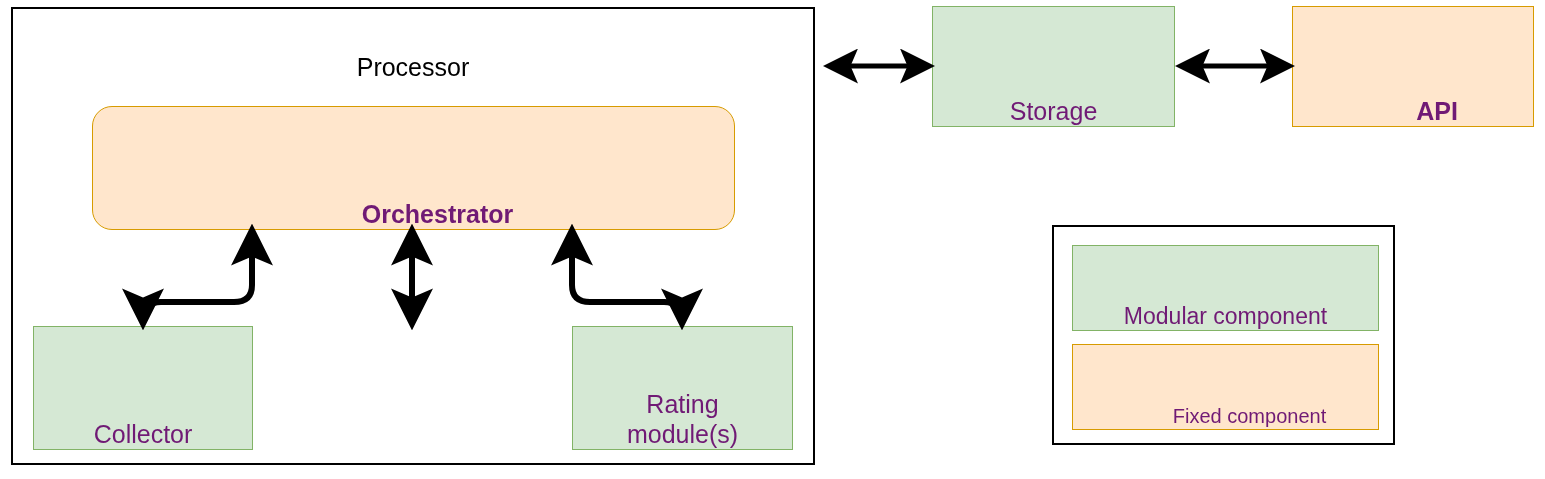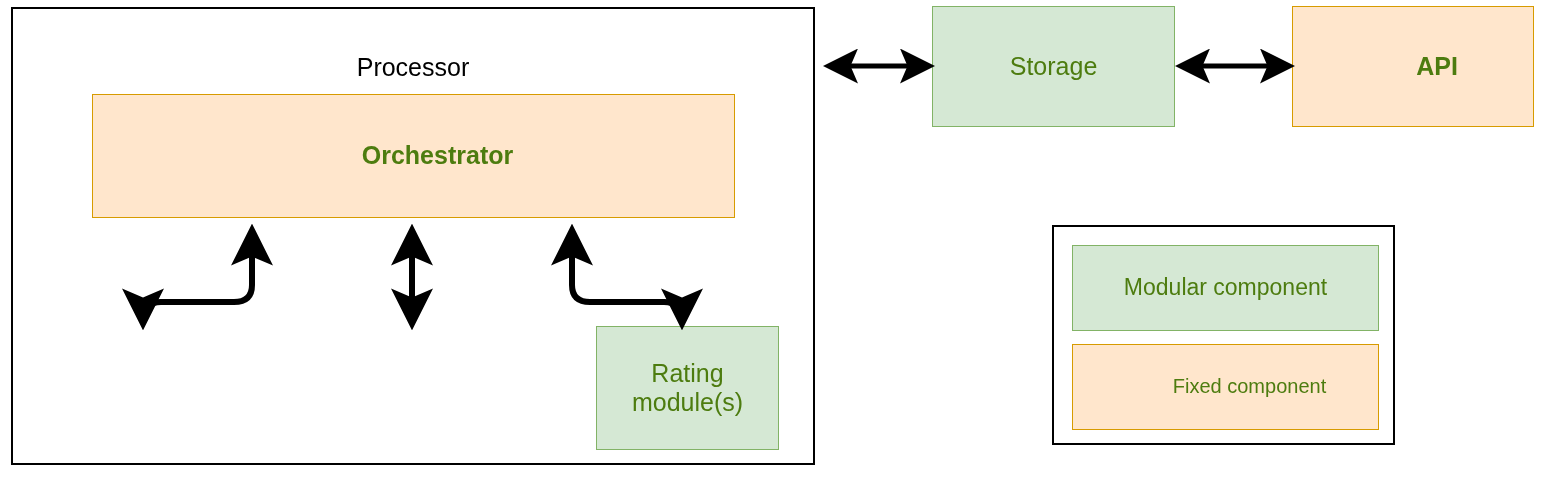--- a/index.html
+++ b/index.html
@@ -16,24 +16,24 @@
     position: relative;
     width: 1545px;
     height: 479px;
     background: #ffffff;
     overflow: hidden;
   }
   .node {
     position: absolute;
     box-sizing: border-box;
     display: flex;
-    align-items: center;
+    align-items: flex-end;
     justify-content: center;
     text-align: center;
-    color: #4d7c0f;
+    color: #701a75;
     line-height: 1.18;
   }
   .green {
     background: #d5e8d4;
     border: 1px solid #82b366;
   }
   .orange {
     background: #ffe6cc;
     border: 1px solid #d79b00;
     padding-left: 48px;
@@ -65,27 +65,30 @@
 </style>
 </head>
 <body>
 
 <div id="canvas">
 
   <div class="node plain-container" style="left:11px; top:7px; width:804px; height:458px;"></div>
 
   <div class="container-title" style="left:11px; top:52px; width:804px; font-size:25px;">Processor</div>
 
-  <div class="node orange" style="left:92px; top:94px; width:643px; height:124px;">
+  <div class="node orange" style="left:92px; top:106px; width:643px; height:124px;border-radius:20px;">
     <span class="label" style="font-size:25px; font-weight:bold;">Orchestrator</span>
   </div>
 
+  <div class="node green" style="left:33px; top:326px; width:220px; height:124px;">
+    <span class="label" style="font-size:25px;">Collector</span>
+  </div>
 
 
-  <div class="node green" style="left:572px; top:326px; width:183px; height:124px;margin-left:24px;">
+  <div class="node green" style="left:572px; top:326px; width:221px; height:124px;">
     <span class="label" style="font-size:25px;">Rating
 module(s)</span>
   </div>
 
   <div class="node green" style="left:932px; top:6px; width:243px; height:121px;">
     <span class="label" style="font-size:25px;">Storage</span>
   </div>
 
   <div class="node orange" style="left:1292px; top:6px; width:242px; height:121px;">
     <span class="label" style="font-size:25px; font-weight:bold;">API</span>

